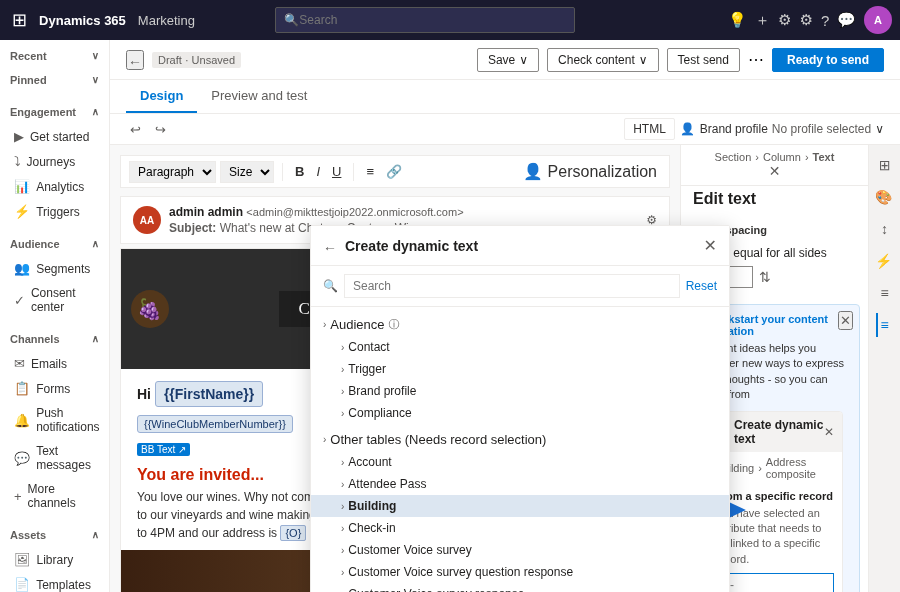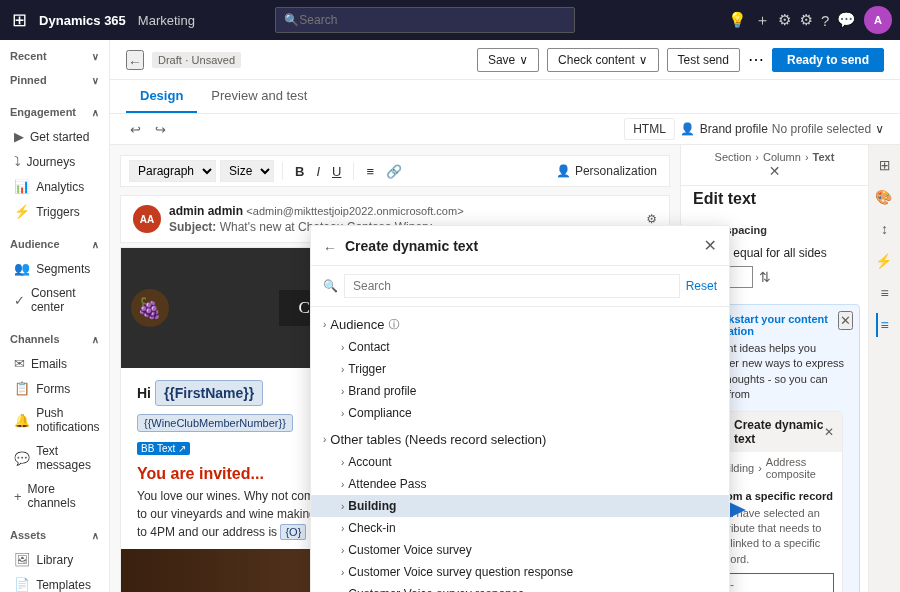--- a/index.html
+++ b/index.html
@@ -20,21 +20,21 @@
     .top-nav .nav-icons { display: flex; gap: 8px; align-items: center; margin-left: auto; }
     .top-nav .nav-icons span { color: #ccc; cursor: pointer; font-size: 15px; }
     .top-nav .avatar { width: 28px; height: 28px; background: #b146c2; border-radius: 50%; display: flex; align-items: center; justify-content: center; color: #fff; font-size: 11px; font-weight: 600; }
 
     
     .main-layout { display: flex; height: calc(592px - 40px); }
 
     
     .sidebar { width: 110px; background: #fff; border-right: 1px solid #edebe9; display: flex; flex-direction: column; overflow-y: auto; }
     .sidebar-section { padding: 4px 0; }
-    .sidebar-header { display: flex; justify-content: space-between; align-items: flex-end; padding: 6px 10px; font-size: 11px; font-weight: 600; color: #605e5c; cursor: pointer; }
+    .sidebar-header { display: flex; justify-content: space-between; align-items: flex-start; padding: 6px 10px; font-size: 11px; font-weight: 600; color: #605e5c; cursor: pointer; }
     .sidebar-header .chevron { font-size: 10px; }
     .sidebar-item { display: flex; align-items: center; padding: 5px 10px 5px 14px; font-size: 12px; color: #323130; cursor: pointer; gap: 6px; }
     .sidebar-item .icon { font-size: 13px; color: #605e5c; }
 
     
     .content-area { flex: 1; display: flex; flex-direction: column; overflow: hidden; }
 
     
     .sub-header { background: #fff; border-bottom: 1px solid #edebe9; padding: 0 16px; height: 40px; display: flex; align-items: center; gap: 8px; }
     .sub-header .back-btn { color: #605e5c; cursor: pointer; font-size: 14px; }
@@ -309,21 +309,21 @@
             <option>Size</option>
           </select>
           <div class="sep"></div>
           <button class="tb-btn">B</button>
           <button class="tb-btn" style="font-weight:normal;font-style:italic;">I</button>
           <button class="tb-btn" style="font-weight:normal;text-decoration:underline;">U</button>
           <div class="sep"></div>
           <button class="tb-btn">≡</button>
           <button class="tb-btn">🔗</button>
           <div style="flex:1;"></div>
-          <button class="tb-btn" style="font-weight:normal;font-size:12px;">
+          <button class="tb-btn" style="font-weight:normal;font-size:16px;">
             <span>👤</span>
             <span>Personalization</span>
           </button>
         </div>
 
         <div class="email-header">
           <div class="email-avatar">AA</div>
           <div class="email-header-info">
             <div>
               <span style="font-weight:600;">admin admin</span>

